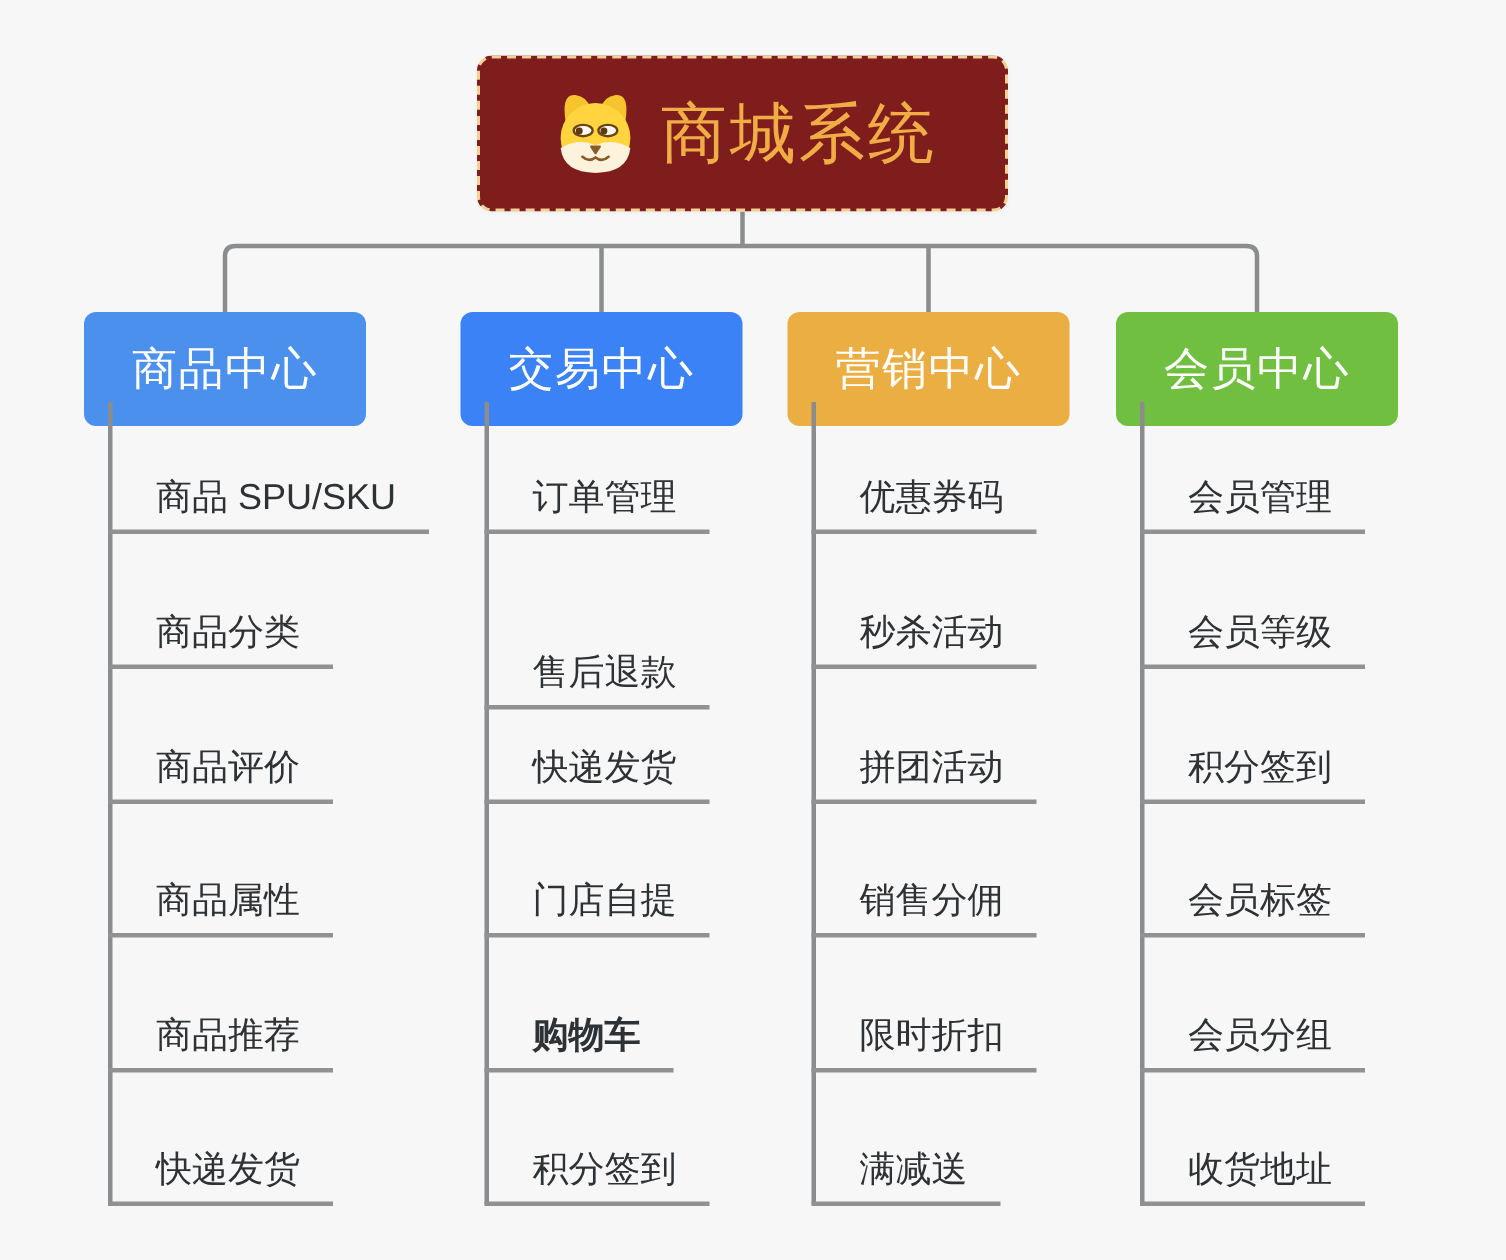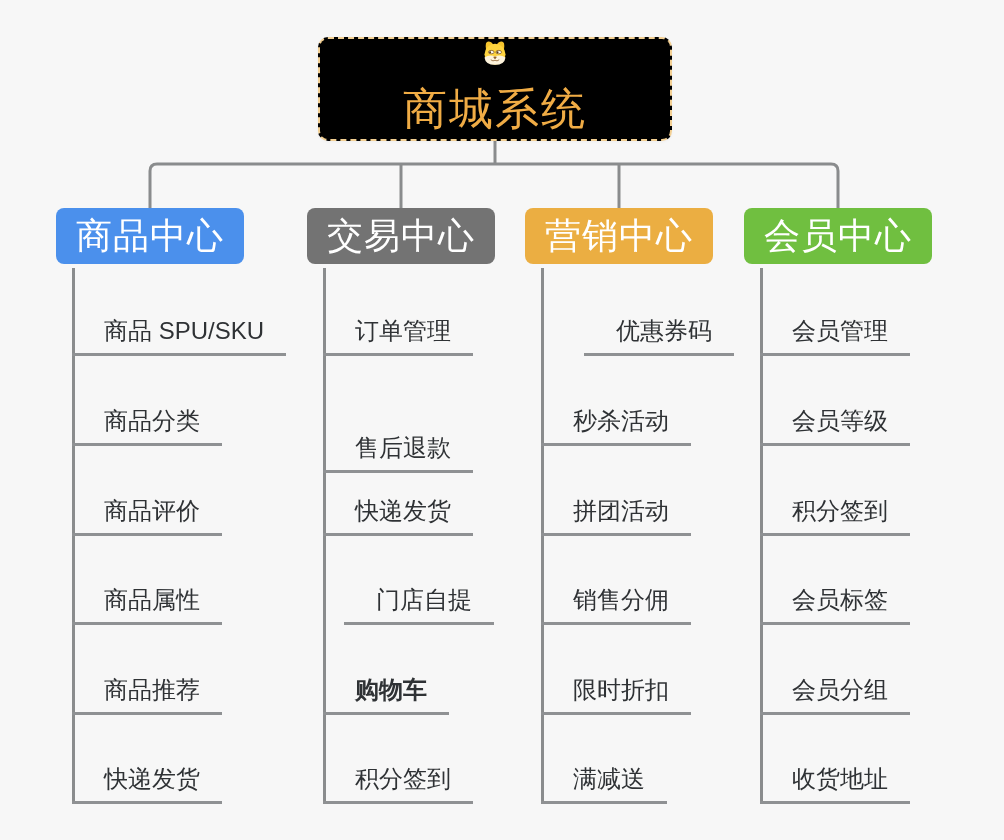--- a/index.html
+++ b/index.html
@@ -11,46 +11,45 @@
     overflow: hidden;
   }
   .canvas { position: absolute; inset: 0; }
   .connectors { position: absolute; left: 0; top: 0; pointer-events: none; }
 
   
   .root-node {
     position: absolute;
     left: 318px; top: 37px;
     width: 354px; height: 104px;
-    background: #000000;
+    background: #7f1d1d;
     border: 2px dashed #f3d093;
     border-radius: 10px;
     display: flex; align-items: center; justify-content: center;
     gap: 13px;
     box-shadow: 0 1px 3px rgba(0,0,0,0.04);
-    flex-direction: column;
   }
   .root-title {
     font-size: 44px;
     letter-spacing: 2px;
     color: #f0ac45;
     font-weight: 400;
     white-space: nowrap;
   }
   .dog { width: 62px; height: 62px; display: block; }
 
   
   .branch { position: absolute; top: 208px; width: 188px; }
   .branch-header {
     position: absolute; left: 0; top: 0;
-    width: 188px; height: 56px;
+    width: 188px; height: 76px;
     border-radius: 8px;
     display: flex; align-items: center; justify-content: center;
     color: #ffffff;
-    font-size: 36px;
+    font-size: 30px;
     letter-spacing: 1px;
     white-space: nowrap;
   }
   .spine {
     position: absolute;
     left: 16px; top: 60px;
     width: 3px; height: 535px;
     background: #8a8c8d;
   }
   .leaf {
@@ -106,33 +105,33 @@
         <div class="branch-header" style="background: rgb(75, 144, 236);">商品中心</div>
         <div class="spine"></div>
         <div class="leaf" style="top: 102px;">商品 SPU/SKU</div>
         <div class="leaf" style="top: 192px;">商品分类</div>
         <div class="leaf" style="top: 282px;">商品评价</div>
         <div class="leaf" style="top: 371px;">商品属性</div>
         <div class="leaf" style="top: 461px;">商品推荐</div>
         <div class="leaf" style="top: 550px;">快递发货</div>
       </div>
       <div class="branch" style="left: 307px;">
-        <div class="branch-header" style="background: #737373;">交易中心</div>
+        <div class="branch-header" style="background: #3b82f6;">交易中心</div>
         <div class="spine"></div>
         <div class="leaf" style="top: 102px;">订单管理</div>
         <div class="leaf" style="top: 192px; margin-top: 27px;">售后退款</div>
         <div class="leaf" style="top: 282px;">快递发货</div>
-        <div class="leaf" style="top: 371px; margin-left: 21px;">门店自提</div>
+        <div class="leaf" style="top: 371px;">门店自提</div>
         <div class="leaf" style="top: 461px; font-weight: bold;">购物车</div>
         <div class="leaf" style="top: 550px;">积分签到</div>
       </div>
       <div class="branch" style="left: 525px;">
         <div class="branch-header" style="background: rgb(235, 174, 66);">营销中心</div>
         <div class="spine"></div>
-        <div class="leaf" style="top: 102px; margin-left: 43px;">优惠券码</div>
+        <div class="leaf" style="top: 102px;">优惠券码</div>
         <div class="leaf" style="top: 192px;">秒杀活动</div>
         <div class="leaf" style="top: 282px;">拼团活动</div>
         <div class="leaf" style="top: 371px;">销售分佣</div>
         <div class="leaf" style="top: 461px;">限时折扣</div>
         <div class="leaf" style="top: 550px;">满减送</div>
       </div>
       <div class="branch" style="left: 744px;">
         <div class="branch-header" style="background: rgb(112, 191, 64);">会员中心</div>
         <div class="spine"></div>
         <div class="leaf" style="top: 102px;">会员管理</div>

